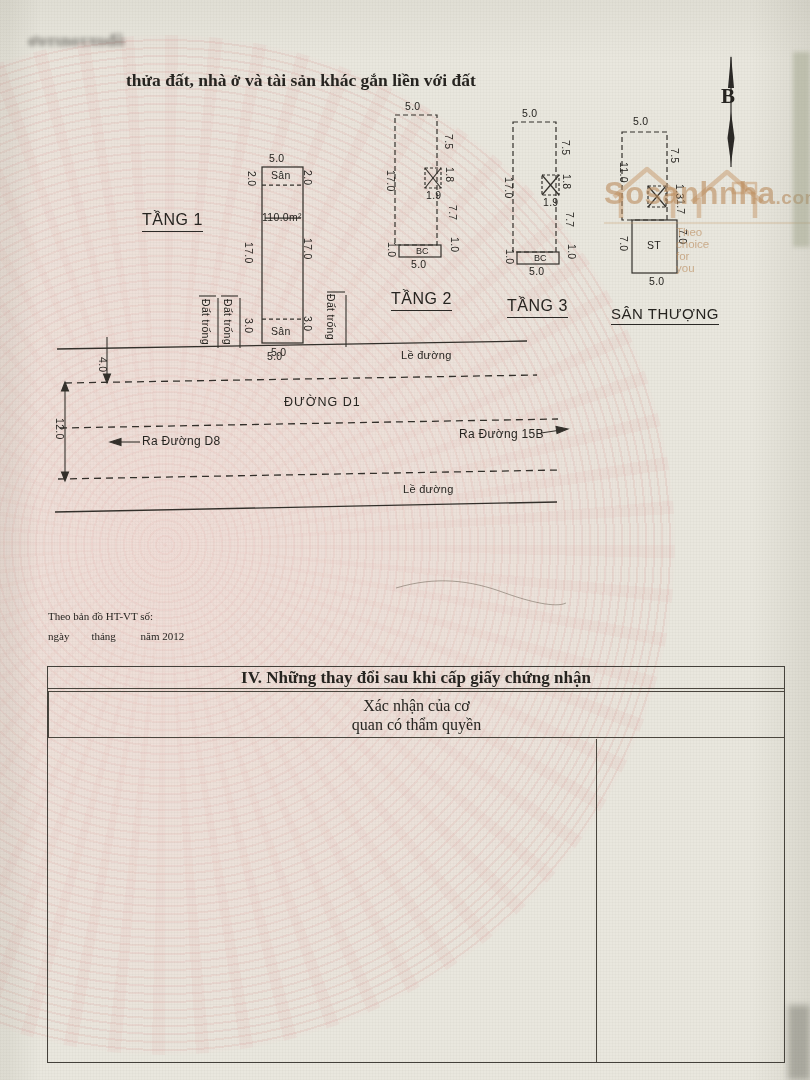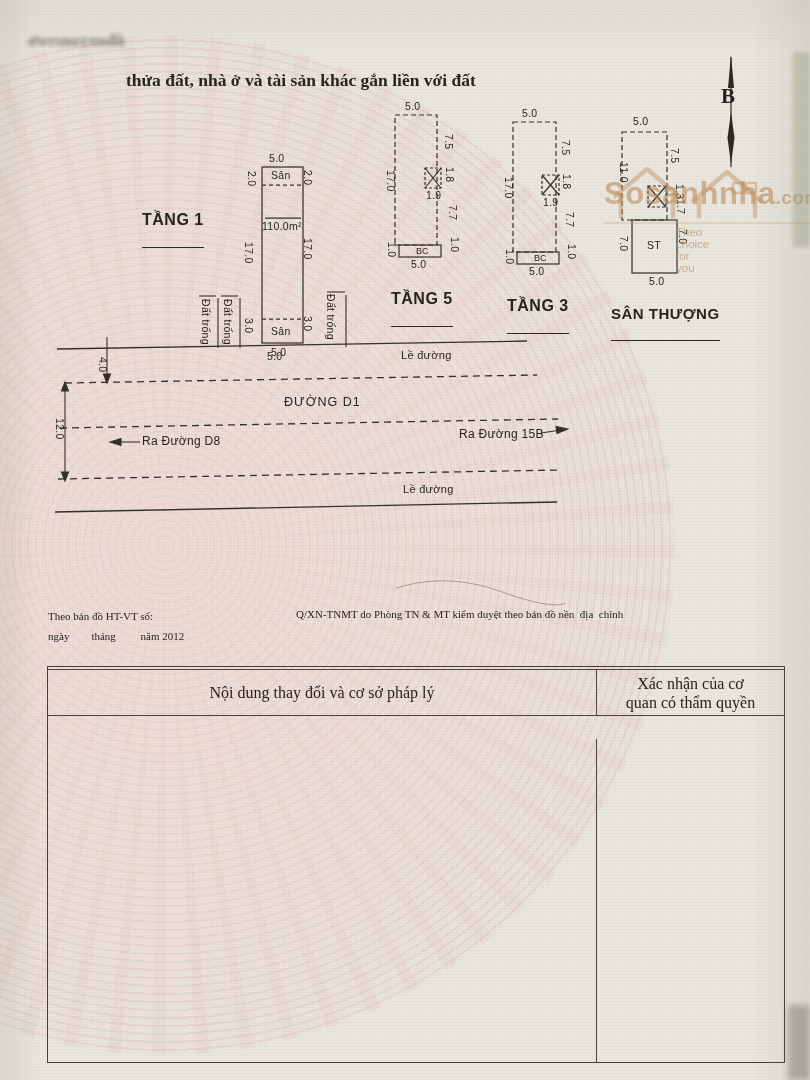--- a/index.html
+++ b/index.html
@@ -20,21 +20,21 @@
   .edge{position:absolute;z-index:5;pointer-events:none;}
   #edge-right-top{left:793px;top:52px;width:17px;height:195px;background:rgba(156,160,132,0.45);filter:blur(2px);}
   #edge-right-shade{left:752px;top:0;width:58px;height:1080px;
      background:linear-gradient(90deg, rgba(0,0,0,0), rgba(110,108,90,0.12));}
   #edge-br{left:788px;top:1005px;width:22px;height:75px;background:rgba(95,95,85,0.40);filter:blur(3px);}
   #draw{position:absolute;inset:0;z-index:2;}
   .lbl{position:absolute;z-index:3;white-space:nowrap;}
   .dim{font-size:10.5px;letter-spacing:.3px;}
   .vdim{transform:rotate(90deg);transform-origin:0 0;font-size:10.5px;letter-spacing:.3px;}
   .small{font-size:9px;}
-  .ftitle{font-size:16px;font-weight:bold;letter-spacing:.5px;border-bottom:1.6px solid #2b2926;padding-bottom:18px;}
+  .ftitle{font-size:16px;font-weight:normal;letter-spacing:.5px;border-bottom:1.6px solid #2b2926;padding-bottom:2px;}
   .serif{font-family:"Liberation Serif",serif;}
   .hdr{font-size:17.5px;font-weight:bold;}
   .blur{filter:blur(2px);opacity:.55;}
   .note{font-size:11px;white-space:pre;}
   .compassB{font-family:"Liberation Serif",serif;font-size:21px;font-weight:bold;}
 
   
   #wm{position:absolute;z-index:4;pointer-events:none;}
   .wm-brand{position:absolute;left:604px;top:176px;font-size:31px;font-weight:bold;
             color:rgba(186,140,94,0.60);letter-spacing:.5px;}
@@ -136,32 +136,32 @@
 
   <span class="lbl serif hdr blur" style="left:28px;top:30px;">ơυтιnοτπυđồ</span>
   <span class="lbl serif hdr" style="left:126px;top:30px;margin-top:40px;">thửa đất, nhà ở và tài sản khác gắn liền với đất</span>
   <span class="lbl compassB" style="left:721px;top:84px;">B</span>
 
   <span class="lbl ftitle" style="left:142px;top:211px;">TẦNG 1</span>
   <span class="lbl dim" style="left:269px;top:152px;">5.0</span>
   <span class="lbl dim" style="left:271px;top:169px;">Sân</span>
   <span class="lbl vdim" style="left:258px;top:171px;">2.0</span>
   <span class="lbl vdim" style="left:314px;top:170px;">2.0</span>
-  <span class="lbl dim" style="left:262px;top:220px;">110.0m²</span>
+  <span class="lbl dim" style="left:262px;top:211px;">110.0m²</span>
   <span class="lbl vdim" style="left:255px;top:242px;">17.0</span>
   <span class="lbl vdim" style="left:314px;top:238px;">17.0</span>
   <span class="lbl dim" style="left:271px;top:325px;">Sân</span>
   <span class="lbl vdim" style="left:255px;top:318px;">3.0</span>
   <span class="lbl vdim" style="left:314px;top:316px;">3.0</span>
   <span class="lbl dim" style="left:271px;top:346px;">5.0</span>
   <span class="lbl vdim" style="left:212px;top:299px;">Đất trống</span>
   <span class="lbl vdim" style="left:234px;top:299px;">Đất trống</span>
   <span class="lbl vdim" style="left:337px;top:294px;">Đất trống</span>
 
-  <span class="lbl ftitle" style="left:391px;top:290px;">TẦNG 5</span>
+  <span class="lbl ftitle" style="left:391px;top:290px;">TẦNG 2</span>
   <span class="lbl dim" style="left:405px;top:100px;">5.0</span>
   <span class="lbl vdim" style="left:397px;top:170px;">17.0</span>
   <span class="lbl vdim" style="left:455px;top:134px;">7.5</span>
   <span class="lbl vdim" style="left:456px;top:167px;">1.8</span>
   <span class="lbl dim" style="left:426px;top:189px;">1.9</span>
   <span class="lbl vdim" style="left:459px;top:205px;">7.7</span>
   <span class="lbl vdim" style="left:461px;top:237px;">1.0</span>
   <span class="lbl vdim" style="left:398px;top:242px;">1.0</span>
   <span class="lbl small" style="left:416px;top:246px;">BC</span>
   <span class="lbl dim" style="left:411px;top:258px;">5.0</span>
@@ -192,27 +192,26 @@
   <span class="lbl dim" style="left:401px;top:349px;font-size:11px;">Lề đường</span>
   <span class="lbl dim" style="left:267px;top:350px;">5.0</span>
   <span class="lbl vdim" style="left:109px;top:357px;">4.0</span>
   <span class="lbl dim" style="left:244px;top:395px;font-size:12.5px;letter-spacing:1px;margin-left:40px;">ĐƯỜNG D1</span>
   <span class="lbl vdim" style="left:66px;top:418px;">12.0</span>
   <span class="lbl dim" style="left:142px;top:434px;font-size:12px;">Ra Đường D8</span>
   <span class="lbl dim" style="left:459px;top:427px;font-size:12px;">Ra Đường 15B</span>
   <span class="lbl dim" style="left:403px;top:483px;font-size:11px;">Lề đường</span>
 
   <span class="lbl serif note" style="left:48px;top:610px;">Theo bản đồ HT-VT số:</span>
-  <span class="lbl serif note" style="left:296px;top:608px;">Q/XN-TNMT do Phòng TN &amp; MT kiểm duyệt theo bản đồ nền  địa  chính</span>
   <span class="lbl serif note" style="left:48px;top:630px;">ngày        tháng         năm 2012</span>
 
   <div id="tbl">
+    <div class="trow" id="t-title">IV. Những thay đổi sau khi cấp giấy chứng nhận</div>
     <div class="trow" id="t-dbl"></div>
     <div class="trow" id="t-head">
-      <div class="c1">Nội dung thay đổi và cơ sở pháp lý</div>
       <div class="c2">
         <span>Xác nhận của cơ</span>
         <span>quan có thẩm quyền</span>
       </div>
     </div>
     <div id="t-body">
       <div class="vline"></div>
     </div>
   </div>
 

